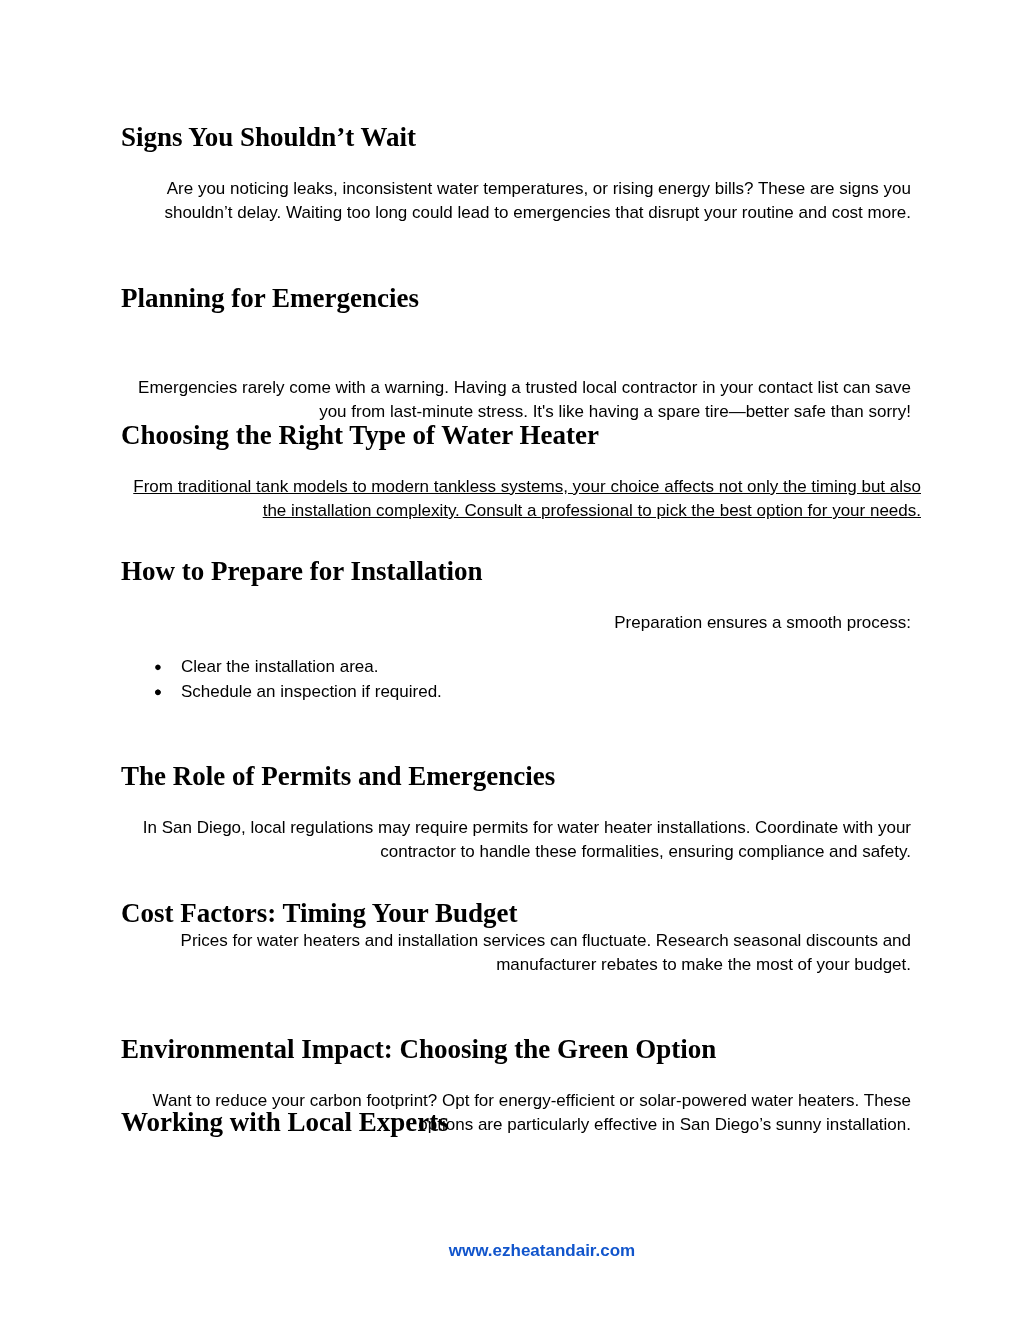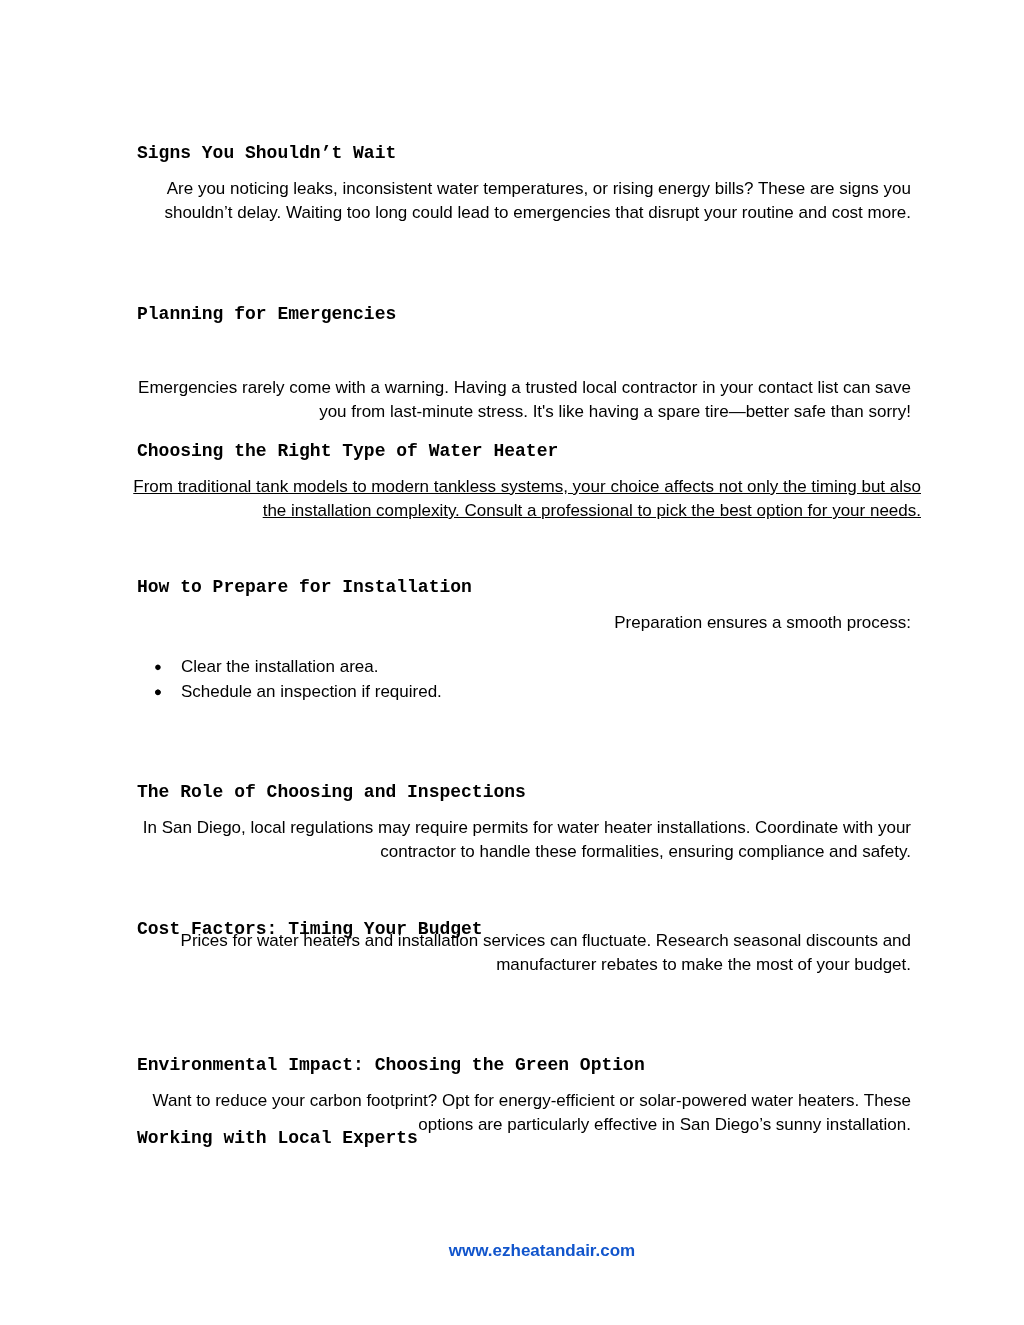--- a/index.html
+++ b/index.html
@@ -15,25 +15,25 @@
     font-family: "Liberation Sans", sans-serif;
     color: #000000;
   }
   .page {
     position: absolute;
     left: 121px;
     top: 0;
     width: 790px;
   }
   h2 {
-    font-family: Liberation Mono, monospace;
+    font-family: Liberation Serif, serif;
     font-weight: bold;
-    font-size: 18px;
+    font-size: 27px;
     line-height: 32px;
-    margin: 16px;
+    margin: 0;
     position: absolute;
     left: 0;
     white-space: nowrap;
   }
   p {
     font-size: 17px;
     line-height: 24px;
     margin: 0;
     position: absolute;
     left: 0;
@@ -95,21 +95,21 @@
     </li>
     <li>
       <span class="bullet">●</span>
     </li>
     <li>
       <span class="bullet">●</span>
       <span>Schedule an inspection if required.</span>
     </li>
   </ul>
 
-  <h2 style="top:760px;">The Role of Choosing and Inspections</h2>
+  <h2 style="top:760px;">The Role of Permits and Emergencies</h2>
   <p style="top:816px;">In San Diego, local regulations may require permits for water heater installations. Coordinate with your contractor to handle these formalities, ensuring compliance and safety.</p>
 
   <h2 style="top:897px;">Cost Factors: Timing Your Budget</h2>
   <p style="top:929px;">Prices for water heaters and installation services can fluctuate. Research seasonal discounts and manufacturer rebates to make the most of your budget.</p>
 
   <h2 style="top:1033px;">Environmental Impact: Choosing the Green Option</h2>
   <p style="top:1089px;">Want to reduce your carbon footprint? Opt for energy-efficient or solar-powered water heaters. These options are particularly effective in San Diego’s sunny installation.</p>
 
   <h2 style="top:1106px;">Working with Local Experts</h2>
 

